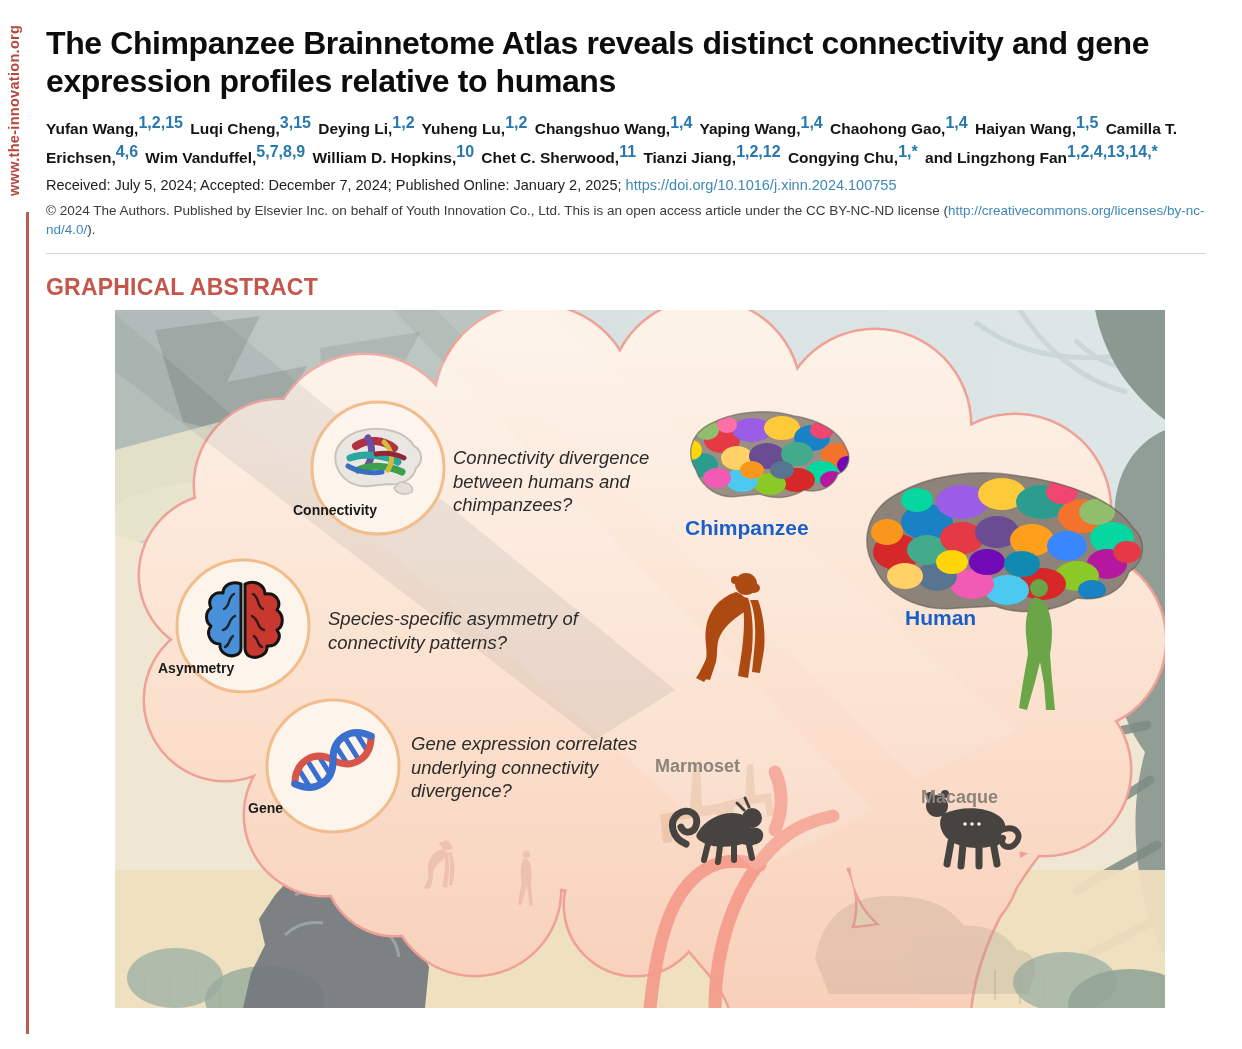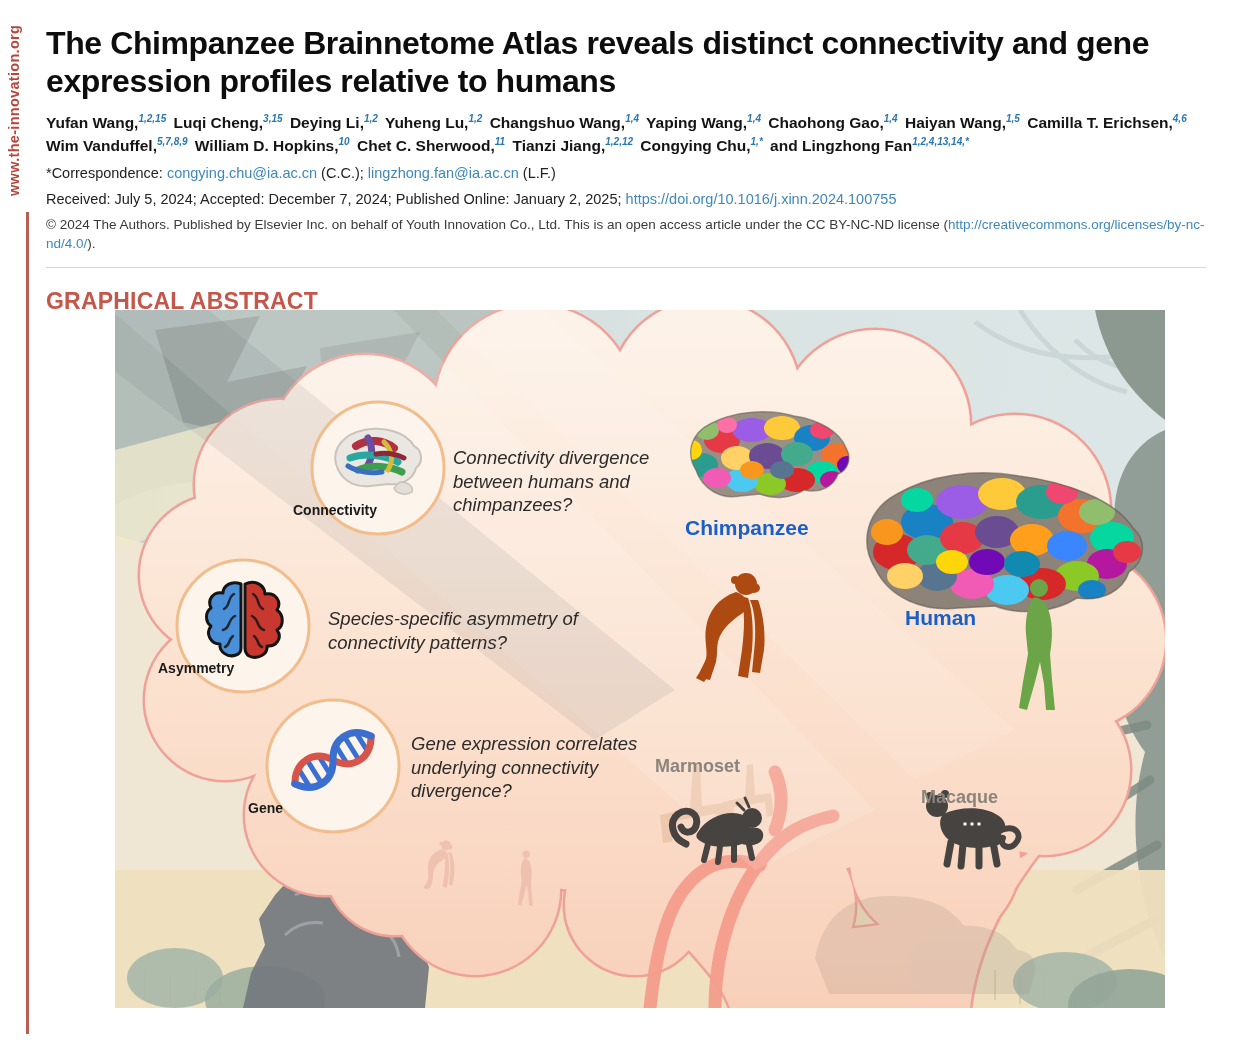--- a/index.html
+++ b/index.html
@@ -13,21 +13,21 @@
     color:#b5473c;font-weight:700;font-size:14.5px;letter-spacing:.3px;white-space:nowrap;
   }
   .sidebar-line{position:absolute;left:26px;top:212px;width:2.5px;height:822px;background:#bb5e52;}
   .content{position:absolute;left:46px;top:12px;width:1160px;}
   h1.title{
     margin:12px 0 0 0;font-size:32px;line-height:1.2;font-weight:700;
     letter-spacing:-.4px;color:#0d0d0d;
   }
   .authors{margin:10px 0 0 0;font-size:15.5px;font-weight:700;line-height:1.5;color:#141414;}
   .authors .au{margin-right:3px;white-space:normal;}
-  .authors sup{color:#2878ae;font-size:10px;font-weight:700;font-style:italic;}
+  .authors sup{color:#2878ae;font-size:16px;font-weight:700;}
   .meta{margin:5px 0 0 0;font-size:14.5px;color:#222;line-height:1.45;}
   .meta.copyright{font-size:13.5px;color:#3a3a3a;}
   .link{color:#3e88b8;cursor:pointer;}
   hr.rule{border:none;border-top:1px solid #d6d6d6;margin:13px 0 0 0;}
   h2.section{
     margin:20px 0 0 0;font-size:23px;font-weight:700;color:#c4564a;letter-spacing:.2px;
   }
   .figure{
     position:absolute;left:115px;top:310px;width:1050px;height:698px;overflow:hidden;
   }
@@ -57,21 +57,20 @@
     <span class="au"><span>Haiyan Wang,</span><sup>1,5</sup></span>
     <span class="au"><span>Camilla T. Erichsen,</span><sup>4,6</sup></span>
     <span class="au"><span>Wim Vanduffel,</span><sup>5,7,8,9</sup></span>
     <span class="au"><span>William D. Hopkins,</span><sup>10</sup></span>
     <span class="au"><span>Chet C. Sherwood,</span><sup>11</sup></span>
     <span class="au"><span>Tianzi Jiang,</span><sup>1,2,12</sup></span>
     <span class="au"><span>Congying Chu,</span><sup>1,*</sup></span>
     <span class="au"><span>and Lingzhong Fan</span><sup>1,2,4,13,14,*</sup></span>
   </p>
 
-  <p class="meta"><span>*Correspondence: </span><span class="link">congying.chu@ia.ac.cn</span><span> (C.C.); </span><span class="link">lingzhong.fan@ia.ac.cn</span><span> (L.F.)</span></p>
 
   <p class="meta"><span>Received: July 5, 2024; Accepted: December 7, 2024; Published Online: January 2, 2025; </span><span class="link">https://doi.org/10.1016/j.xinn.2024.100755</span></p>
 
   <p class="meta copyright"><span>© 2024 The Authors. Published by Elsevier Inc. on behalf of Youth Innovation Co., Ltd. This is an open access article under the CC BY-NC-ND license (</span><span class="link">http://creativecommons.org/licenses/by-nc-nd/4.0/</span><span>).</span></p>
 
   <hr class="rule">
 
   <h2 class="section">GRAPHICAL ABSTRACT</h2>
 </div>
 

